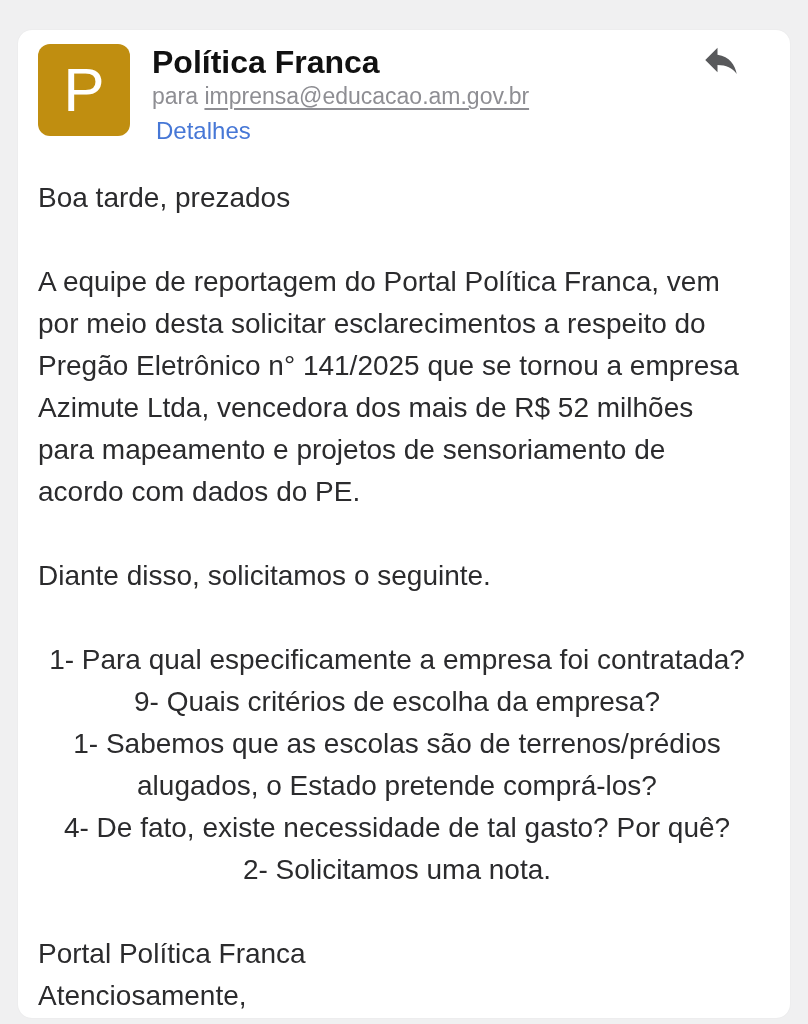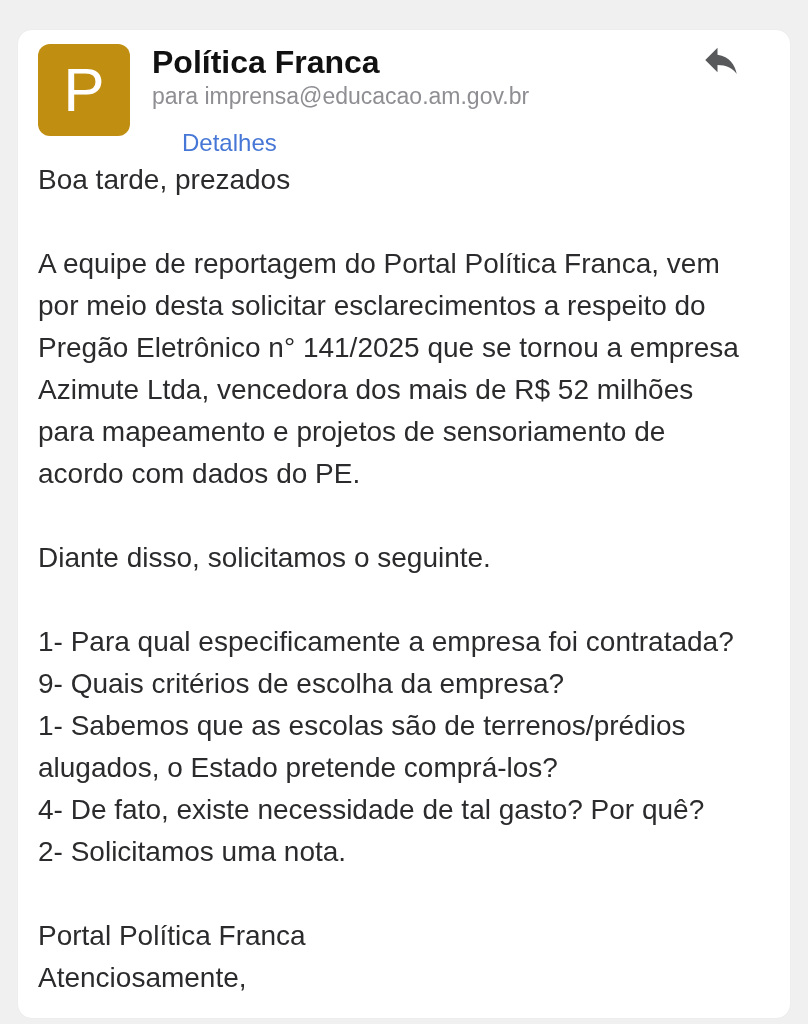--- a/index.html
+++ b/index.html
@@ -64,67 +64,68 @@
   }
   .recipient-line {
     margin-top: 3px;
     font-size: 23px;
     color: var(--secondary-text);
     line-height: 30px;
     white-space: nowrap;
   }
   .recipient-email {
     color: var(--secondary-text);
+    text-decoration: underline;
     text-underline-offset: 4px;
     text-decoration-thickness: 1.5px;
     cursor: pointer;
   }
   .meta-line {
     margin-top: 2px;
     font-size: 23px;
     color: var(--secondary-text);
     line-height: 30px;
     display: flex;
     align-items: baseline;
   }
   .details-link {
-    margin-left: 30px;
+    margin-left: 4px;
     font-size: 24px;
     color: var(--details-link);
     text-decoration: none;
     position: relative;
-    top: 15px;
+    top: 3px;
     cursor: pointer;
     text-align: center;
   }
   .reply-button {
     position: absolute;
     top: 8px;
     right: 44px;
     width: 50px;
     height: 46px;
     background: none;
     border: none;
     cursor: pointer;
     padding: 0;
   }
   .reply-button svg {
     width: 46px;
     height: 42px;
     fill: var(--reply-icon);
   }
   .email-body {
-    margin-top: 16px;
+    margin-top: 34px;
     padding: 0 34px 0 20px;
     font-size: 28px;
     line-height: 42px;
     color: var(--body-text);
   }
   .para { margin-bottom: 42px; }
-  .questions { margin-bottom: 42px; }
+  .questions { margin-bottom: 42px; text-align: center; }
   .question-line { }
   .signature-line { }
 </style>
 </head>
 <body>
 
 <div class="email-card">
 
   <div class="email-header">
     <div class="avatar">

